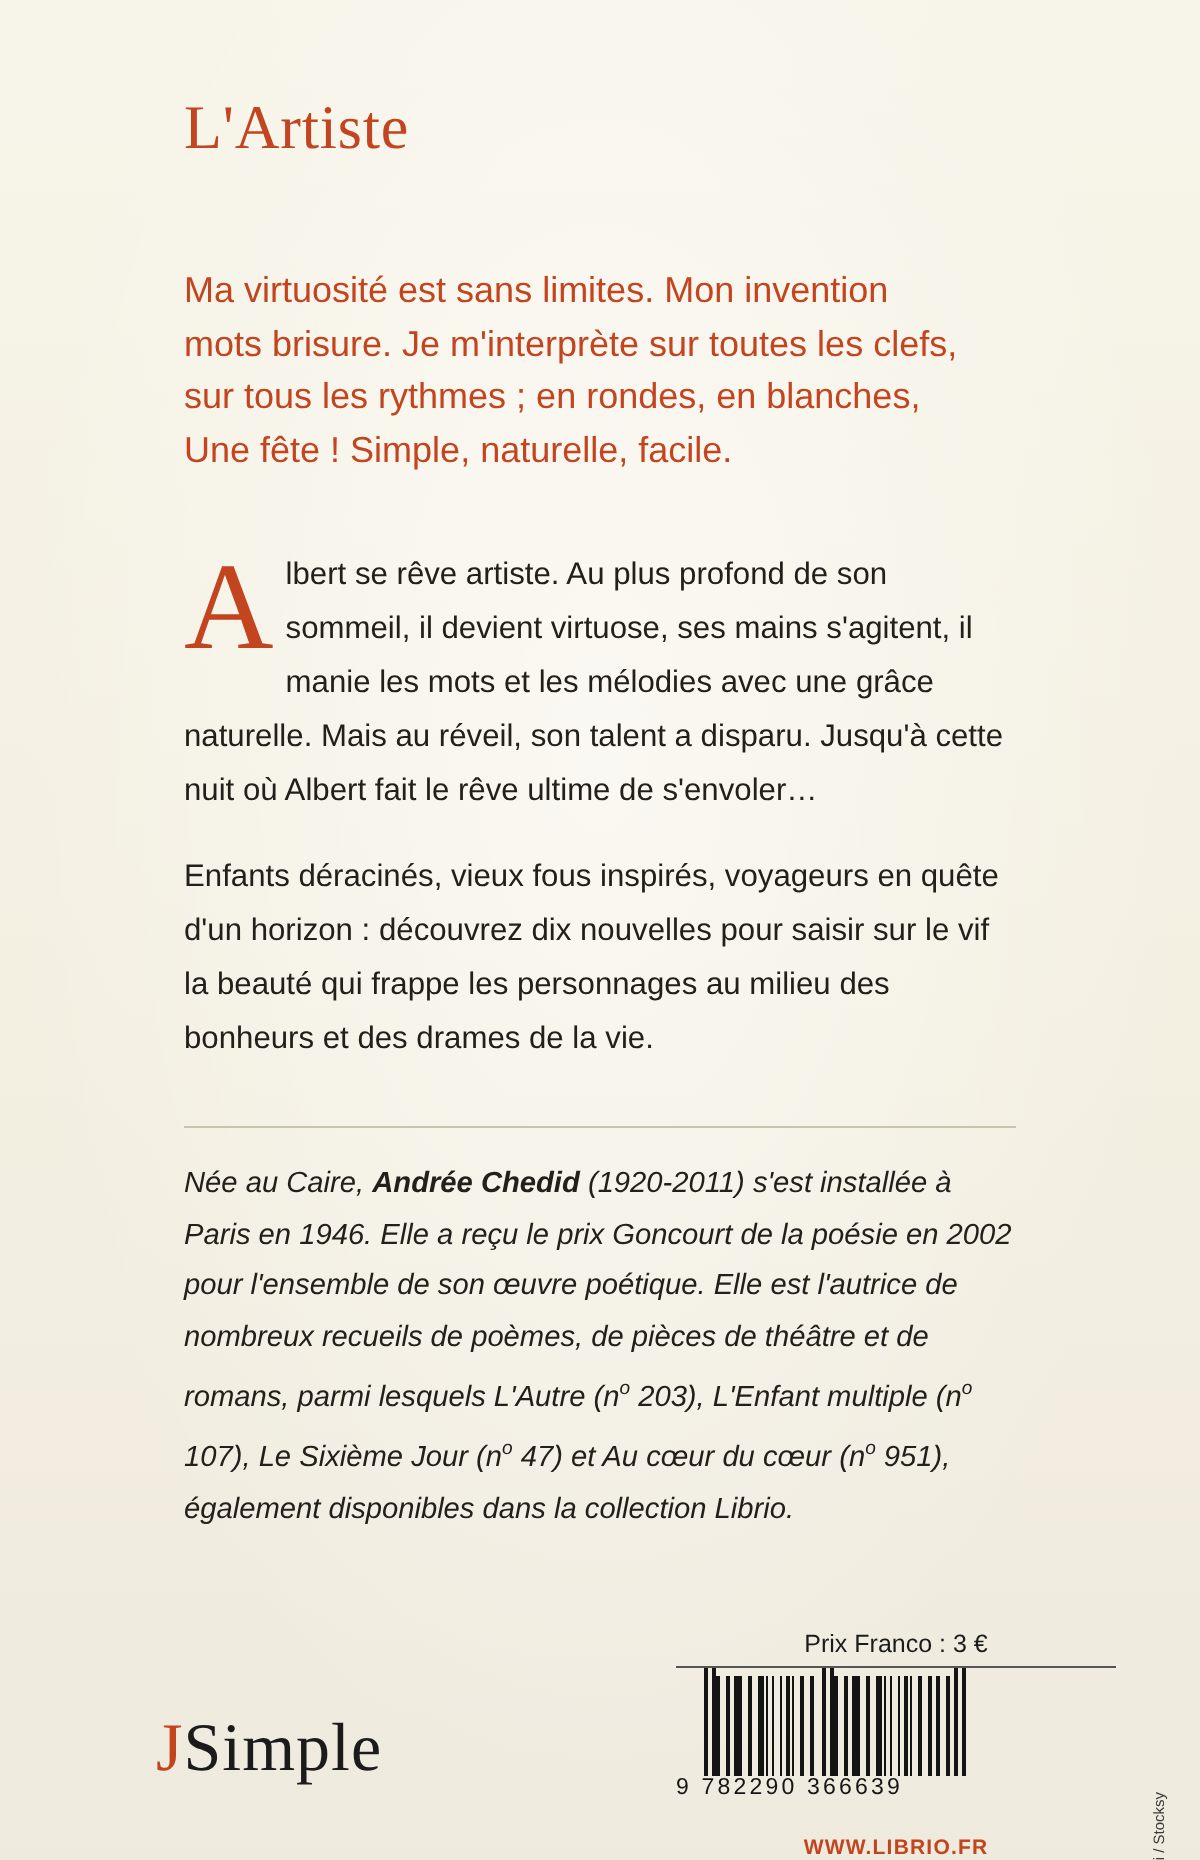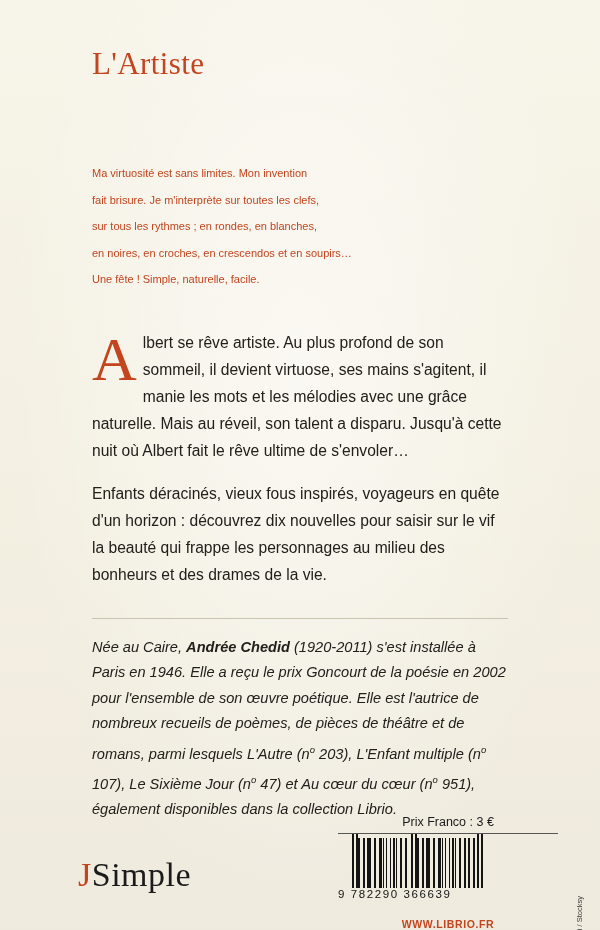--- a/index.html
+++ b/index.html
@@ -38,23 +38,23 @@
     color: #c2451f;
     font-family: "Liberation Serif", serif;
     font-size: 31px;
     letter-spacing: 0.4px;
     margin: 0;
     padding-top: 46px;
     font-weight: 400;
   }
   .quote {
     color: #c2451f;
-    font-size: 11px;
+    font-size: 18px;
     line-height: 26.5px;
-    margin-top: 78px;
+    margin-top: 50px;
     font-weight: 400;
   }
   .quote p { margin: 0; }
 
   .body-text {
     color: #23201c;
     font-size: 15.6px;
     line-height: 27px;
     margin-top: 36px;
   }
@@ -189,23 +189,22 @@
 <body>
 
 <div class="page">
 
   <div class="content">
 
     <h1 class="title">L'Artiste</h1>
 
     <div class="quote">
       <p>Ma virtuosité est sans limites. Mon invention</p>
-      <p>fait brisure. Je m'interprète sur toutes les clefs,</p>
+      <p>mots brisure. Je m'interprète sur toutes les clefs,</p>
       <p>sur tous les rythmes ; en rondes, en blanches,</p>
-      <p>en noires, en croches, en crescendos et en soupirs…</p>
       <p>Une fête ! Simple, naturelle, facile.</p>
     </div>
 
     <div class="body-text">
       <p class="dropcap-para"><span class="dropcap">A</span><span>lbert se rêve artiste. Au plus profond de son sommeil, il devient virtuose, ses mains s'agitent, il manie les mots et les mélodies avec une grâce naturelle. Mais au réveil, son talent a disparu. Jusqu'à cette nuit où Albert fait le rêve ultime de s'envoler…</span></p>
       <p>Enfants déracinés, vieux fous inspirés, voyageurs en quête d'un horizon : découvrez dix nouvelles pour saisir sur le vif la beauté qui frappe les personnages au milieu des bonheurs et des drames de la vie.</p>
     </div>
 
     <hr class="rule">
 

